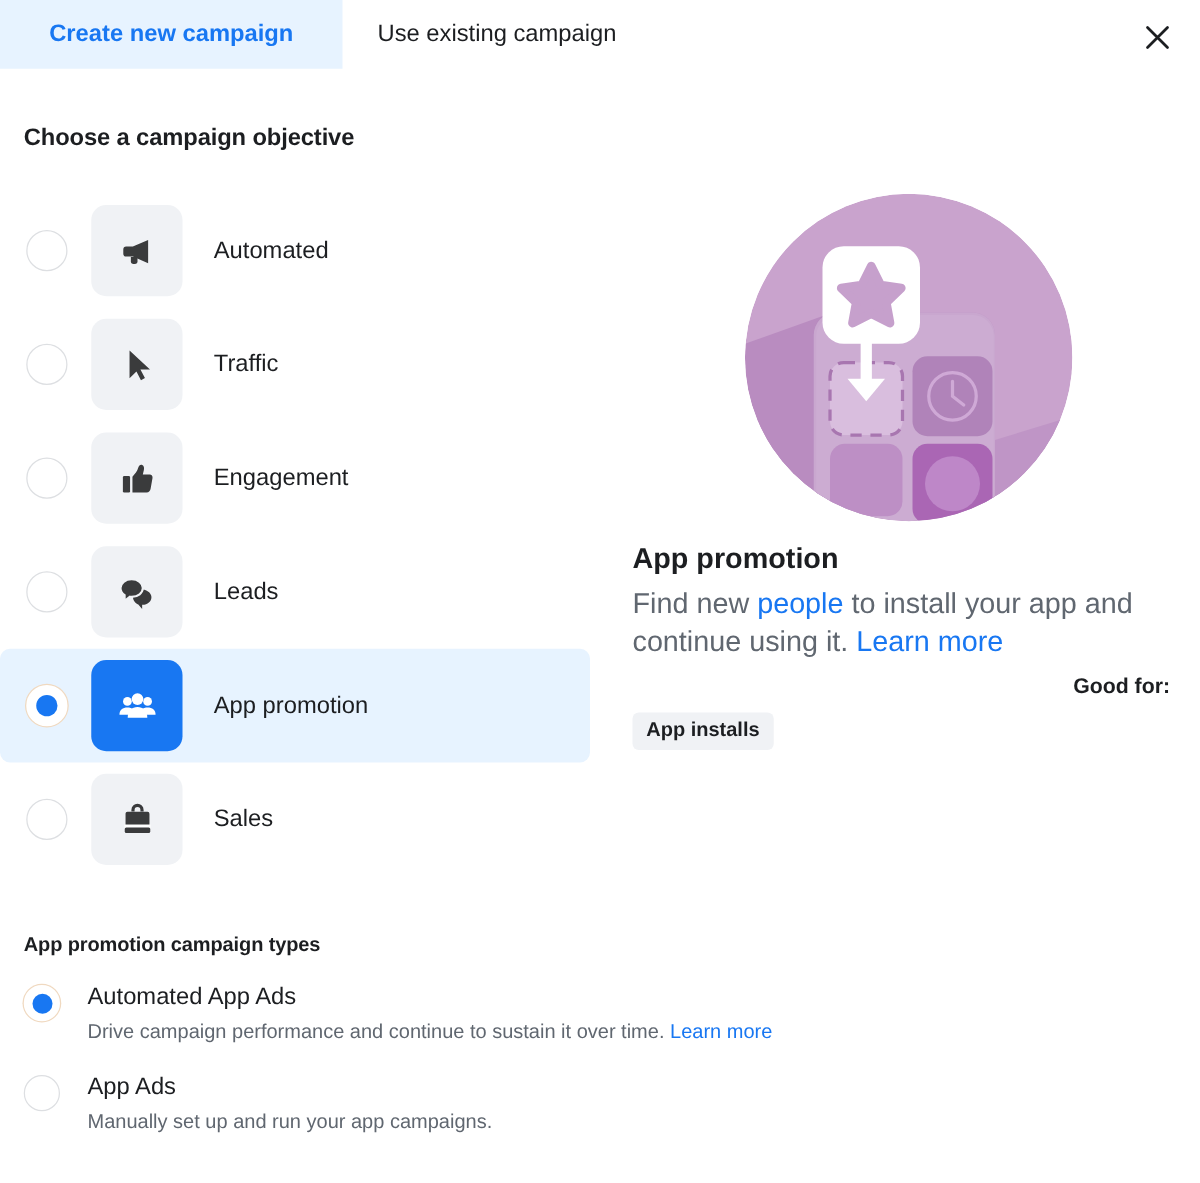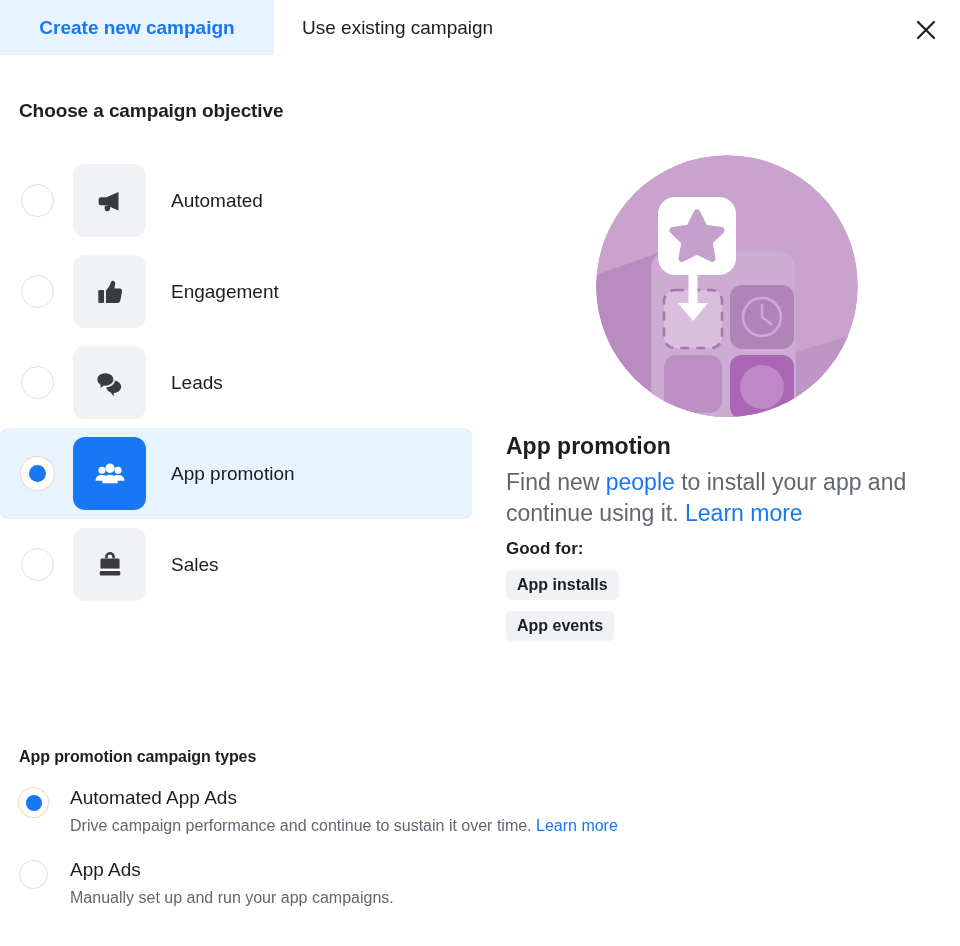--- a/index.html
+++ b/index.html
@@ -167,20 +167,21 @@
   }
   .detail-desc .lnk {
     color: #1877f2;
     cursor: pointer;
   }
   .goodfor {
     margin-top: 10px;
     font-size: 17px;
     font-weight: 700;
     color: #1c1e21;
+    text-align: right;
   }
   .badge {
     display: inline-block;
     margin-top: 11px;
     padding: 6px 11px;
     background: #f0f2f5;
     border-radius: 5px;
     font-size: 16px;
     font-weight: 700;
     color: #1c1e21;
@@ -264,20 +265,29 @@
     <div class="radio"></div>
     <div class="tile">
       <svg width="34" height="34" viewBox="0 0 32 32">
         <path d="M24 7.5 L12.5 12.5 L7.5 12.5 A2.2 2.2 0 0 0 5.3 14.7 L5.3 17.8 A2.2 2.2 0 0 0 7.5 20 L12.5 20 L24 25 Z" fill="#3a3b3c"></path>
         <path d="M11 20.4 L16 20.4 L16 23.6 A2 2 0 0 1 14 25.6 L13 25.6 A2 2 0 0 1 11 23.6 Z" fill="#3a3b3c"></path>
       </svg>
     </div>
     <div class="obj-label">Automated</div>
   </div>
 
+  <div class="obj-row">
+    <div class="radio"></div>
+    <div class="tile">
+      <svg width="34" height="34" viewBox="0 0 32 32">
+        <path d="M10 5 L10 26 L15.2 20.8 L18.6 27.4 L21.6 25.8 L18.2 19.4 L25.4 19.4 Z" fill="#3a3b3c"></path>
+      </svg>
+    </div>
+    <div class="obj-label">Traffic</div>
+  </div>
 
   <div class="obj-row">
     <div class="radio"></div>
     <div class="tile">
       <svg width="34" height="34" viewBox="0 0 32 32">
         <rect x="5" y="14" width="5.4" height="12.4" rx="1" fill="#3a3b3c"></rect>
         <path d="M12.2 14.4 C14 12.6 16 10.2 16.6 7.6 C17 5.8 18.4 5 19.6 5.6 C20.8 6.2 21.2 7.6 20.8 9.4 L20 12.8 L25.2 12.8 C26.6 12.8 27.6 14 27.3 15.4 L25.9 23.4 C25.7 25 24.6 26.4 22.8 26.4 L12.2 26.4 Z" fill="#3a3b3c"></path>
       </svg>
     </div>
     <div class="obj-label">Engagement</div>
@@ -366,23 +376,20 @@
 
   <div class="detail-desc">
     <span>Find new </span><span class="lnk">people</span><span> to install your app and continue using it. </span><span class="lnk">Learn more</span>
   </div>
 
   <div class="goodfor">Good for:</div>
 
   <div class="badge-row">
     <span class="badge">App installs</span>
   </div>
-  <div class="badge-row">
-    <span class="badge">App events</span>
-  </div>
 </div>
 
 <div class="section-title" id="types-title">App promotion campaign types</div>
 
 <div class="types">
 
   <div class="type-row">
     <div class="t-radio on"></div>
     <div class="type-text">
       <div class="type-name">Automated App Ads</div>

